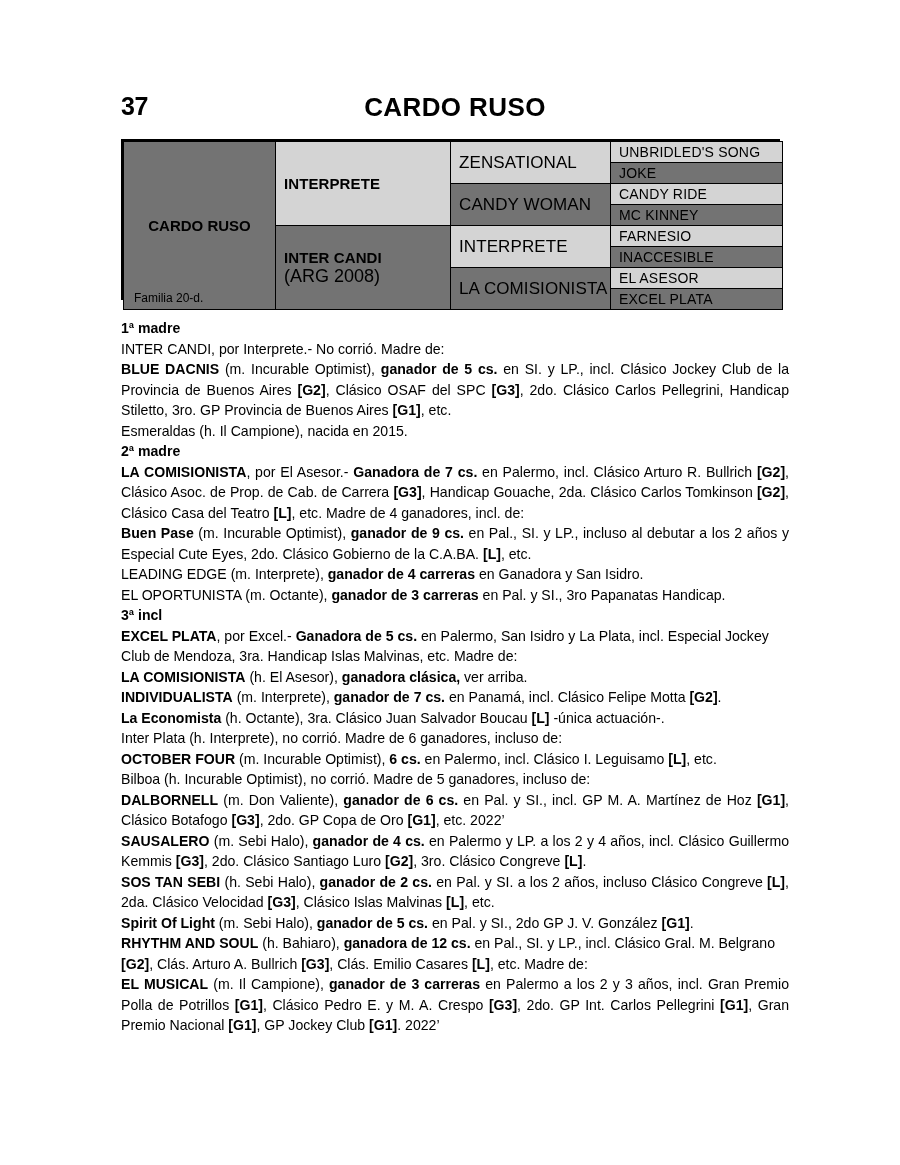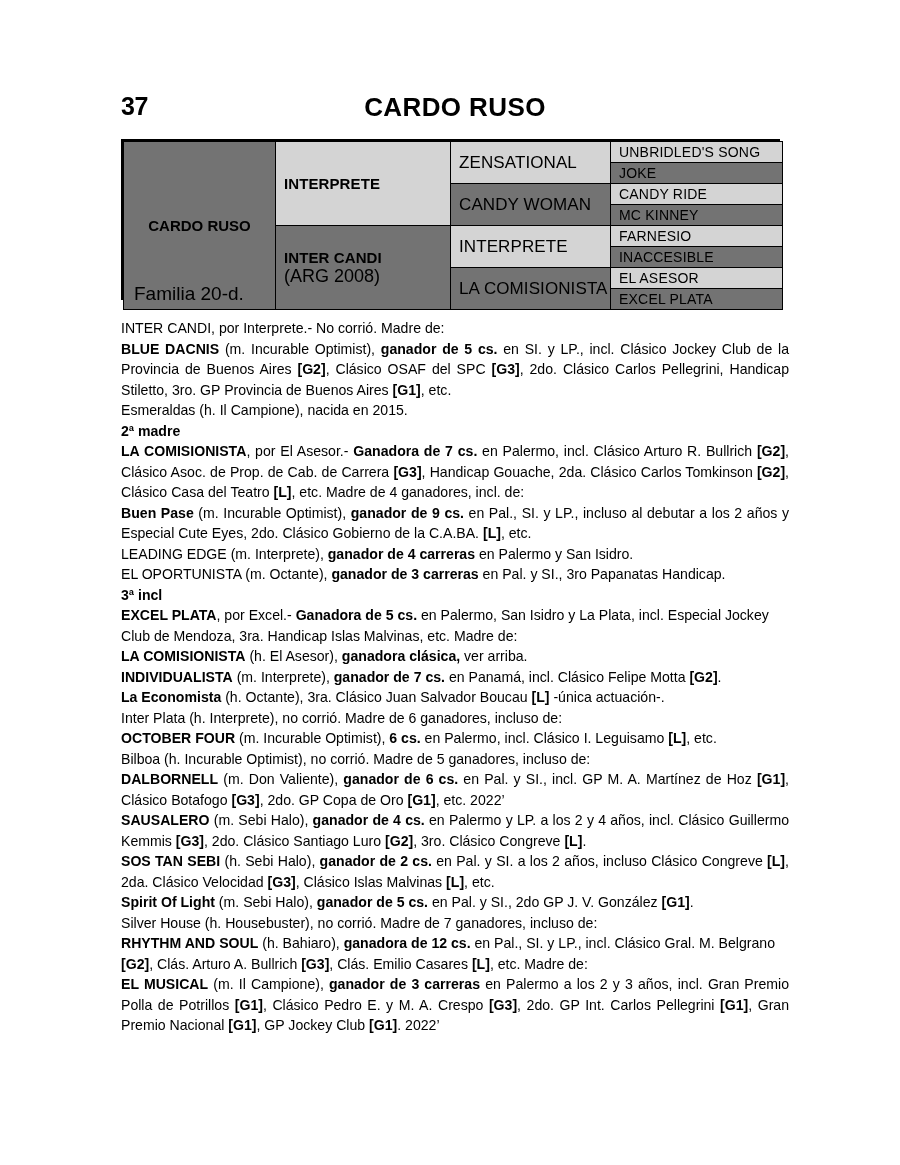--- a/index.html
+++ b/index.html
@@ -95,21 +95,21 @@
     display: block;
     text-align: center;
     font-weight: bold;
     font-size: 15px;
   }
   td.gen1 .familia {
     position: absolute;
     left: 10px;
     bottom: 4px;
     font-weight: normal;
-    font-size: 19px;
+    font-size: 12px;
     text-align: left;
     margin-top: 23px;
   }
   td.gen2 {
     font-weight: bold;
     font-size: 15px;
     letter-spacing: 0.1px;
   }
   td.gen2 .sub {
     display: block;
@@ -236,43 +236,43 @@
           <td class="gen4 white">
             <span>EXCEL PLATA</span>
           </td>
         </tr>
       </tbody>
     </table>
   </div>
 
   <div class="body-text">
 
+    <p class="entry lvl0 gen-head">1ª madre</p>
     <p class="entry lvl0">INTER CANDI, por Interprete.- No corrió. Madre de:</p>
     <p class="entry lvl1 just"><b>BLUE DACNIS</b><span> (m. Incurable Optimist), </span><b>ganador de 5 cs.</b><span> en SI. y LP., incl. Clásico Jockey Club de la Provincia de Buenos Aires </span><b>[G2]</b><span>, Clásico OSAF del SPC </span><b>[G3]</b><span>, 2do. Clásico Carlos Pellegrini, Handicap Stiletto, 3ro. GP Provincia de Buenos Aires </span><b>[G1]</b><span>, etc.</span></p>
     <p class="entry lvl0h">Esmeraldas (h. Il Campione), nacida en 2015.</p>
 
     <p class="entry lvl0 gen-head">2ª madre</p>
     <p class="entry lvl0h just"><b>LA COMISIONISTA</b><span>, por El Asesor.- </span><b>Ganadora de 7 cs.</b><span> en Palermo, incl. Clásico Arturo R. Bullrich </span><b>[G2]</b><span>, Clásico Asoc. de Prop. de Cab. de Carrera </span><b>[G3]</b><span>, Handicap Gouache, 2da. Clásico Carlos Tomkinson </span><b>[G2]</b><span>, Clásico Casa del Teatro </span><b>[L]</b><span>, etc. Madre de 4 ganadores, incl. de:</span></p>
     <p class="entry lvl1 just"><b>Buen Pase</b><span> (m. Incurable Optimist), </span><b>ganador de 9 cs.</b><span> en Pal., SI. y LP., incluso al debutar a los 2 años y Especial Cute Eyes, 2do. Clásico Gobierno de la C.A.BA. </span><b>[L]</b><span>, etc.</span></p>
-    <p class="entry lvl1"><span>LEADING EDGE (m. Interprete), </span><b>ganador de 4 carreras</b><span> en Palermo y San Isidro.</span></p>
+    <p class="entry lvl1"><span>LEADING EDGE (m. Interprete), </span><b>ganador de 4 carreras</b><span> en Ganadora y San Isidro.</span></p>
     <p class="entry lvl1"><span>EL OPORTUNISTA (m. Octante), </span><b>ganador de 3 carreras</b><span> en Pal. y SI., 3ro Papanatas Handicap.</span></p>
 
     <p class="entry lvl0 gen-head">3ª incl</p>
     <p class="entry lvl0h"><b>EXCEL PLATA</b><span>, por Excel.- </span><b>Ganadora de 5 cs.</b><span> en Palermo, San Isidro y La Plata, incl. Especial Jockey Club de Mendoza, 3ra. Handicap Islas Malvinas, etc. Madre de:</span></p>
     <p class="entry lvl1"><b>LA COMISIONISTA</b><span> (h. El Asesor), </span><b>ganadora clásica,</b><span> ver arriba.</span></p>
     <p class="entry lvl1"><b>INDIVIDUALISTA</b><span> (m. Interprete), </span><b>ganador de 7 cs.</b><span> en Panamá, incl. Clásico Felipe Motta </span><b>[G2]</b><span>.</span></p>
     <p class="entry lvl1"><b>La Economista</b><span> (h. Octante), 3ra. Clásico Juan Salvador Boucau </span><b>[L]</b><span> -única actuación-.</span></p>
     <p class="entry lvl1">Inter Plata (h. Interprete), no corrió. Madre de 6 ganadores, incluso de:</p>
 
     <p class="entry lvl2"><b>OCTOBER FOUR</b><span> (m. Incurable Optimist), </span><b>6 cs.</b><span> en Palermo, incl. Clásico I. Leguisamo </span><b>[L]</b><span>, etc.</span></p>
     <p class="entry lvl2">Bilboa (h. Incurable Optimist), no corrió. Madre de 5 ganadores, incluso de:</p>
 
     <p class="entry lvl3 just"><b>DALBORNELL</b><span> (m. Don Valiente), </span><b>ganador de 6 cs.</b><span> en Pal. y SI., incl. GP M. A. Martínez de Hoz </span><b>[G1]</b><span>, Clásico Botafogo </span><b>[G3]</b><span>, 2do. GP Copa de Oro </span><b>[G1]</b><span>, etc. 2022’</span></p>
     <p class="entry lvl3 just"><b>SAUSALERO</b><span> (m. Sebi Halo), </span><b>ganador de 4 cs.</b><span> en Palermo y LP. a los 2 y 4 años, incl. Clásico Guillermo Kemmis </span><b>[G3]</b><span>, 2do. Clásico Santiago Luro </span><b>[G2]</b><span>, 3ro. Clásico Congreve </span><b>[L]</b><span>.</span></p>
     <p class="entry lvl3 just"><b>SOS TAN SEBI</b><span> (h. Sebi Halo), </span><b>ganador de 2 cs.</b><span> en Pal. y SI. a los 2 años, incluso Clásico Congreve </span><b>[L]</b><span>, 2da. Clásico Velocidad </span><b>[G3]</b><span>, Clásico Islas Malvinas </span><b>[L]</b><span>, etc.</span></p>
     <p class="entry lvl3"><b>Spirit Of Light</b><span> (m. Sebi Halo), </span><b>ganador de 5 cs.</b><span> en Pal. y SI., 2do GP J. V. González </span><b>[G1]</b><span>.</span></p>
-    <p class="entry lvl2">Silver House (h. Housebuster), no corrió. Madre de 7 ganadores, incluso de:</p>
 
     <p class="entry lvl3"><b>RHYTHM AND SOUL</b><span> (h. Bahiaro), </span><b>ganadora de 12 cs.</b><span> en Pal., SI. y LP., incl. Clásico Gral. M. Belgrano </span><b>[G2]</b><span>, Clás. Arturo A. Bullrich </span><b>[G3]</b><span>, Clás. Emilio Casares </span><b>[L]</b><span>, etc. Madre de:</span></p>
     <p class="entry lvl4 just"><b>EL MUSICAL</b><span> (m. Il Campione), </span><b>ganador de 3 carreras</b><span> en Palermo a los 2 y 3 años, incl. Gran Premio Polla de Potrillos </span><b>[G1]</b><span>, Clásico Pedro E. y M. A. Crespo </span><b>[G3]</b><span>, 2do. GP Int. Carlos Pellegrini </span><b>[G1]</b><span>, Gran Premio Nacional </span><b>[G1]</b><span>, GP Jockey Club </span><b>[G1]</b><span>. 2022’</span></p>
 
   </div>
 </div>
 
 </body></html>

